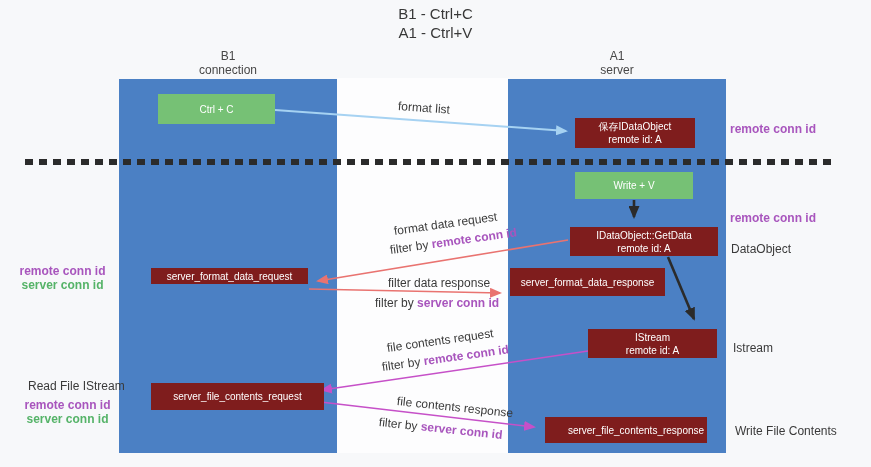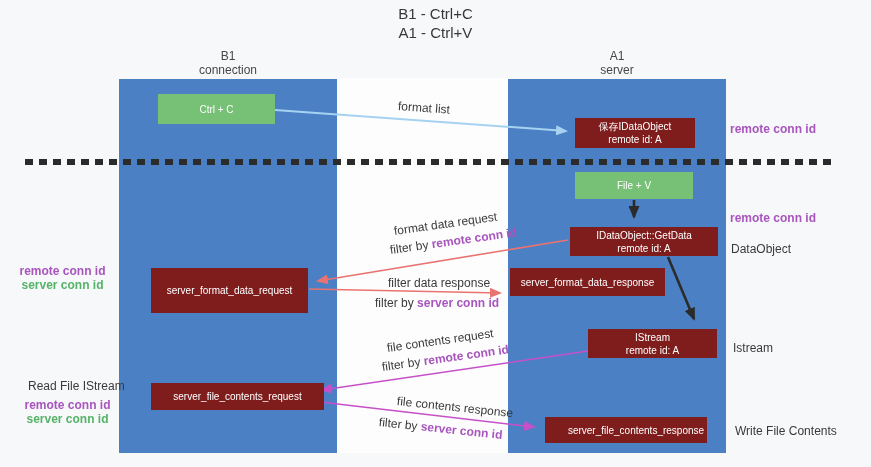--- a/index.html
+++ b/index.html
@@ -38,21 +38,21 @@
     position:absolute; z-index:6;
     display:flex; flex-direction:column; align-items:center; justify-content:center;
     color:#fff; font-size:10px; line-height:13px; text-align:center;
   }
   .node.orange { background:#7f1d1d; }
   .node.green  { background:#76c175; }
   .n-ctrl-c        { left:158px; top:94px;  width:117px; height:30px; }
   .n-save-ido      { left:575px; top:118px; width:120px; height:30px; }
   .n-ctrl-v        { left:575px; top:172px; width:118px; height:27px; }
   .n-getdata       { left:570px; top:227px; width:148px; height:29px; }
-  .n-fmt-req       { left:151px; top:268px; width:157px; height:45px; }
+  .n-fmt-req       { left:151px; top:268px; width:157px; height:16px; }
   .n-fmt-resp      { left:510px; top:268px; width:155px; height:28px; }
   .n-istream       { left:588px; top:329px; width:129px; height:29px; }
   .n-file-req      { left:151px; top:383px; width:173px; height:27px; }
   .n-file-resp     { left:545px; top:417px; width:162px; height:26px;padding-left:20px; }
   .edge-label {
     position:absolute; z-index:7; font-size:12px; color:#3a3a3a;
     white-space:nowrap; transform-origin:left center;
   }
   .rot-up   { transform:rotate(-8deg); }
   .rot-down { transform:rotate(6deg); }
@@ -116,21 +116,21 @@
   </svg>
 
   <div class="node green n-ctrl-c">
     <span>Ctrl + C</span>
   </div>
   <div class="node orange n-save-ido">
     <span>保存IDataObject</span>
     <span>remote id: A</span>
   </div>
   <div class="node green n-ctrl-v">
-    <span>File + V</span>
+    <span>Write + V</span>
   </div>
   <div class="node orange n-getdata">
     <span>IDataObject::GetData</span>
     <span>remote id: A</span>
   </div>
   <div class="node orange n-fmt-req">
     <span>server_format_data_request</span>
   </div>
   <div class="node orange n-fmt-resp">
     <span>server_format_data_response</span>

